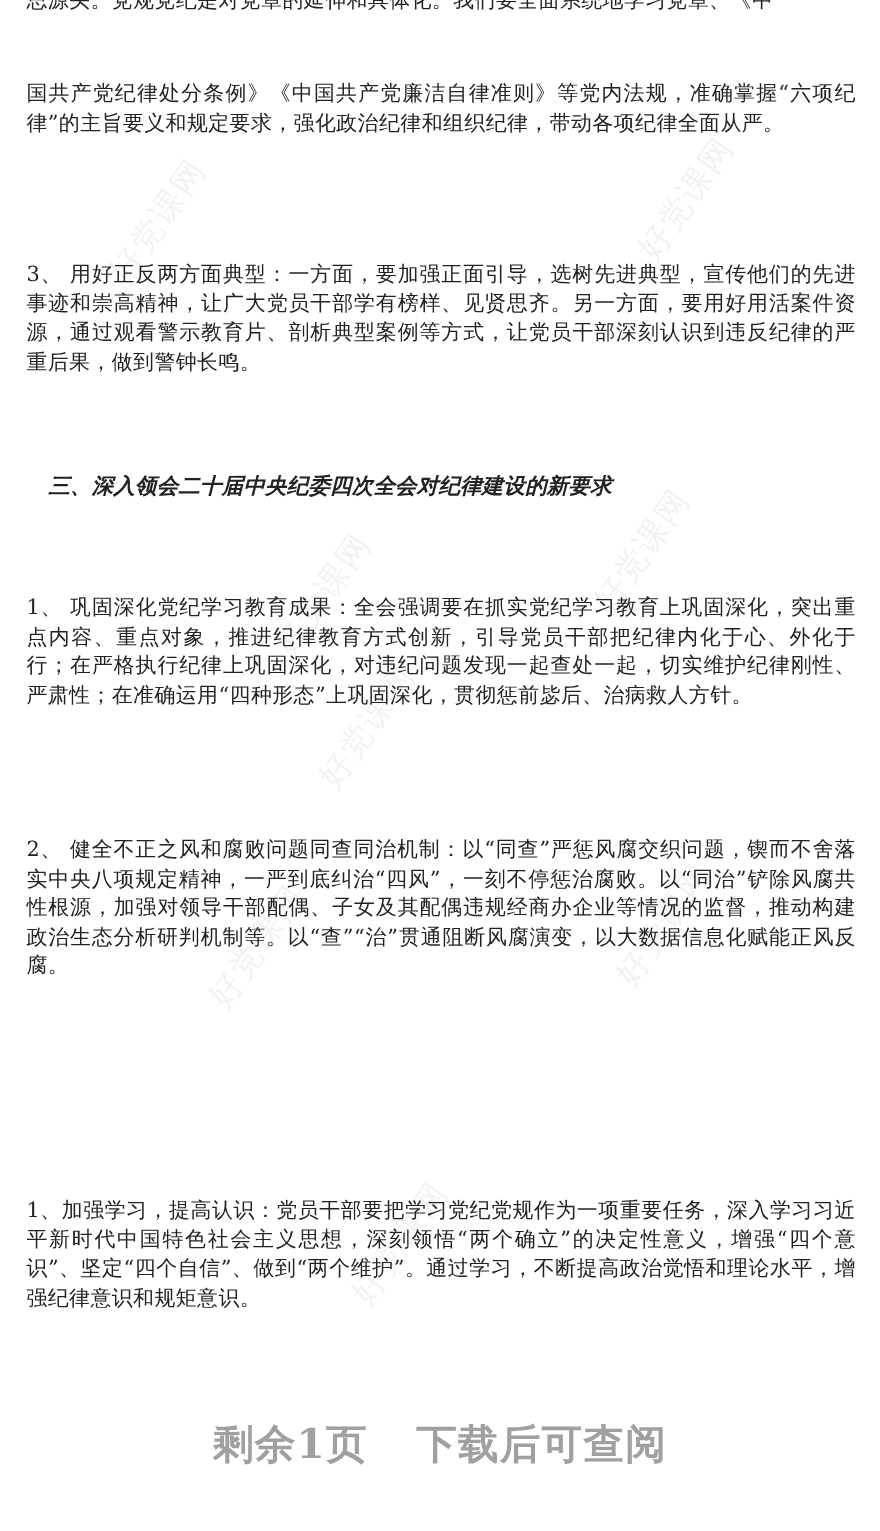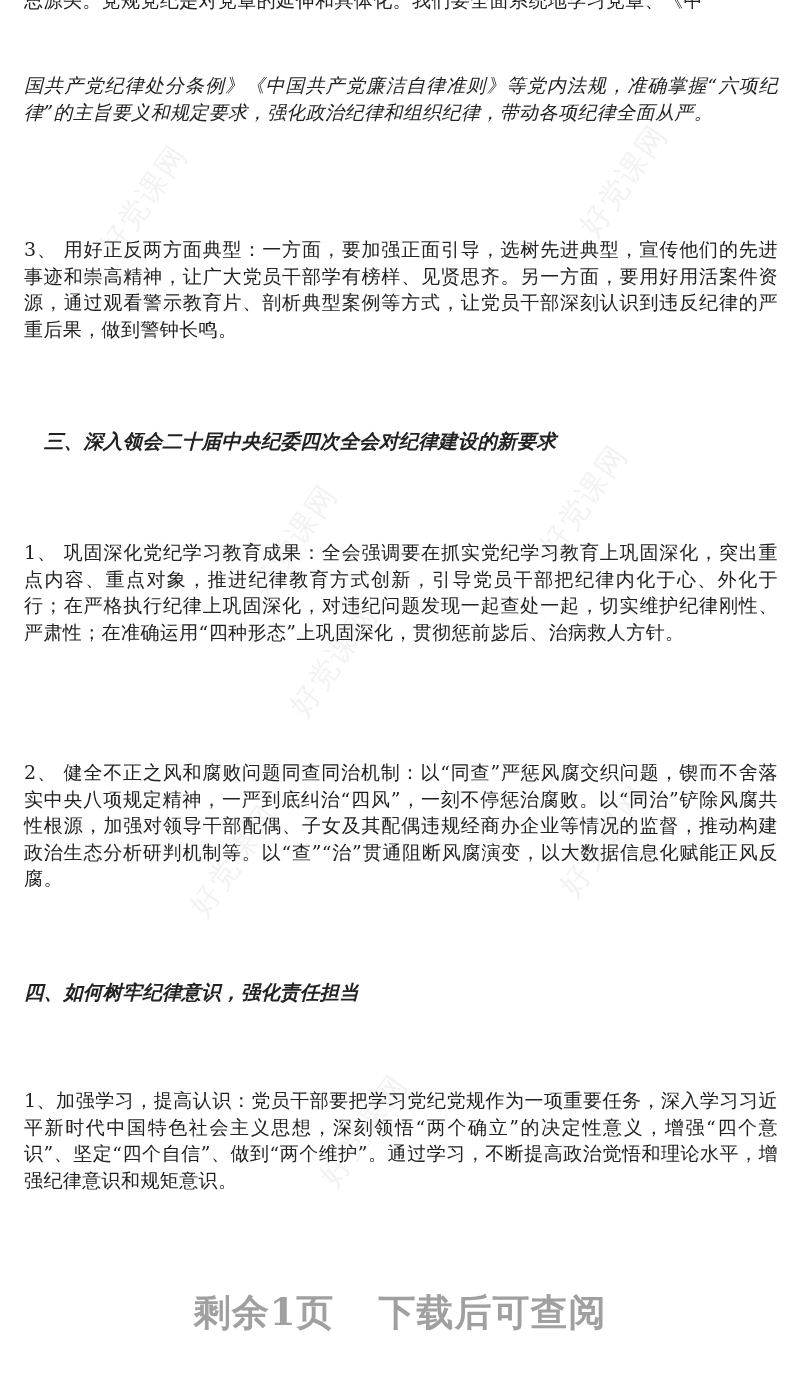--- a/index.html
+++ b/index.html
@@ -92,31 +92,30 @@
   <div class="watermark" style="left:520px; top:480px;">好党课网</div>
   <div class="watermark" style="left:270px; top:640px;">好党课网</div>
   <div class="watermark" style="left:170px; top:840px;">好党课网</div>
   <div class="watermark" style="left:540px; top:820px;">好党课网</div>
   <div class="watermark" style="left:80px; top:180px;">好党课网</div>
   <div class="watermark" style="left:560px; top:160px;">好党课网</div>
   <div class="watermark" style="left:300px; top:1110px;">好党课网</div>
 
   <p class="clipped-line">思源头。党规党纪是对党章的延伸和具体化。我们要全面系统地学习党章、《中</p>
 
-  <p class="para" style="top:72px;font-style:italic;">国共产党纪律处分条例》《中国共产党廉洁自律准则》等党内法规，准确掌握“六项纪律”的主旨要义和规定要求，强化政治纪律和组织纪律，带动各项纪律全面从严。</p>
+  <p class="para" style="top:72px;">国共产党纪律处分条例》《中国共产党廉洁自律准则》等党内法规，准确掌握“六项纪律”的主旨要义和规定要求，强化政治纪律和组织纪律，带动各项纪律全面从严。</p>
 
   <p class="para" style="top:236px;">3、 用好正反两方面典型：一方面，要加强正面引导，选树先进典型，宣传他们的先进事迹和崇高精神，让广大党员干部学有榜样、见贤思齐。另一方面，要用好用活案件资源，通过观看警示教育片、剖析典型案例等方式，让党员干部深刻认识到违反纪律的严重后果，做到警钟长鸣。</p>
 
   <h2 class="heading" style="top:429px;margin-left:20px;">三、深入领会二十届中央纪委四次全会对纪律建设的新要求</h2>
 
   <p class="para" style="top:539px;">1、 巩固深化党纪学习教育成果：全会强调要在抓实党纪学习教育上巩固深化，突出重点内容、重点对象，推进纪律教育方式创新，引导党员干部把纪律内化于心、外化于行；在严格执行纪律上巩固深化，对违纪问题发现一起查处一起，切实维护纪律刚性、严肃性；在准确运用“四种形态”上巩固深化，贯彻惩前毖后、治病救人方针。</p>
 
   <p class="para" style="top:759px;">2、 健全不正之风和腐败问题同查同治机制：以“同查”严惩风腐交织问题，锲而不舍落实中央八项规定精神，一严到底纠治“四风”，一刻不停惩治腐败。以“同治”铲除风腐共性根源，加强对领导干部配偶、子女及其配偶违规经商办企业等情况的监督，推动构建政治生态分析研判机制等。以“查”“治”贯通阻断风腐演变，以大数据信息化赋能正风反腐。</p>
 
-  <h2 class="heading" style="top:980px;">四、如何树牢纪律意识，强化责任担当</h2>
 
   <p class="para" style="top:1087px;">1、加强学习，提高认识：党员干部要把学习党纪党规作为一项重要任务，深入学习习近平新时代中国特色社会主义思想，深刻领悟“两个确立”的决定性意义，增强“四个意识”、坚定“四个自信”、做到“两个维护”。通过学习，不断提高政治觉悟和理论水平，增强纪律意识和规矩意识。</p>
 
   <div class="footer-banner">
     <span>剩余1页</span><span class="gap"></span><span>下载后可查阅</span>
   </div>
 
 </div>
 
 </body></html>

